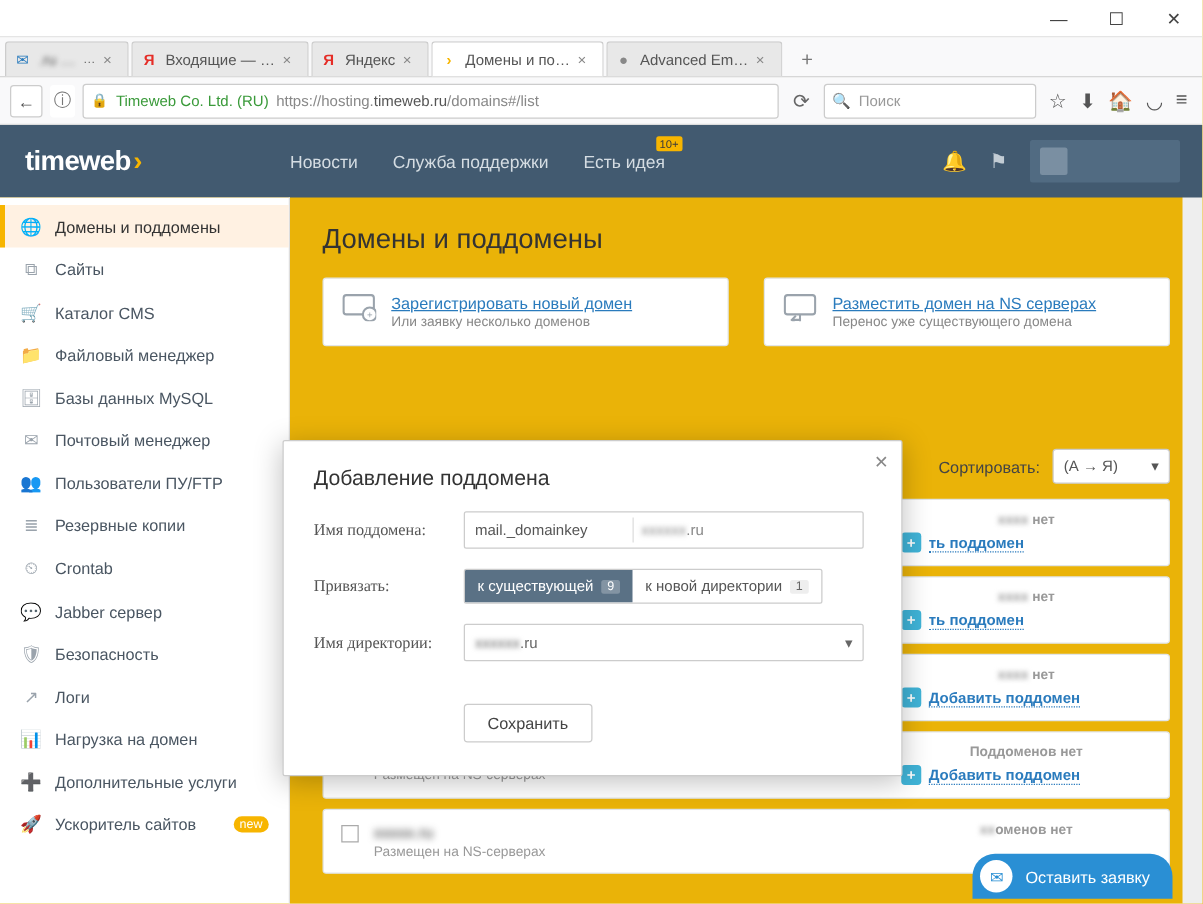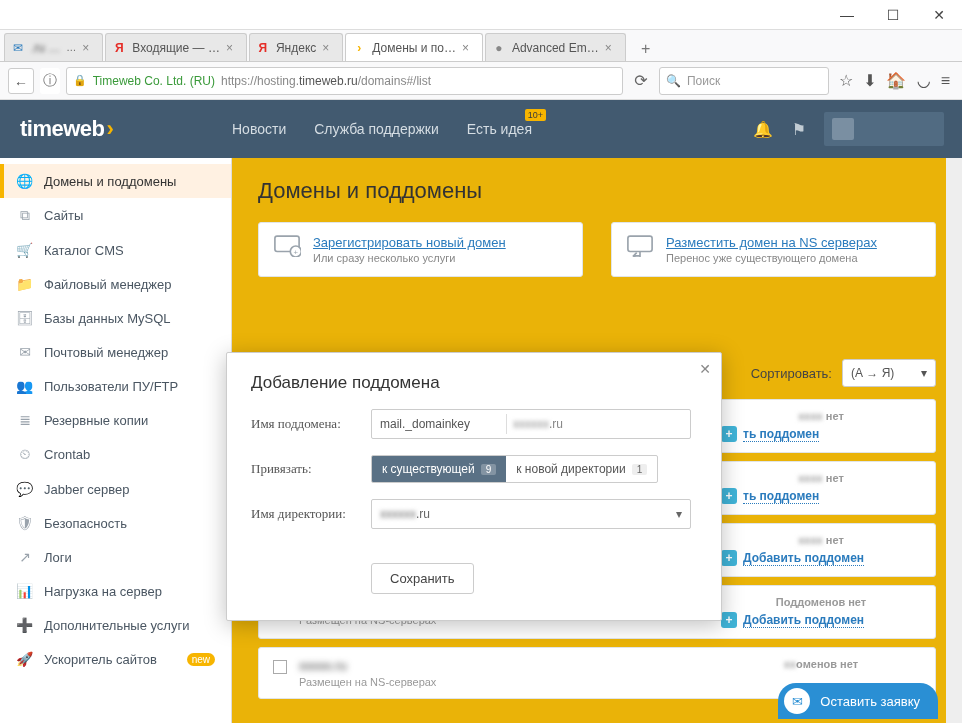--- a/index.html
+++ b/index.html
@@ -230,21 +230,21 @@
         <div class="sitem">
             <span class="icon">🛡</span>
             <span>Безопасность</span>
           </div>
         <div class="sitem">
             <span class="icon">↗</span>
             <span>Логи</span>
           </div>
         <div class="sitem">
             <span class="icon">📊</span>
-            <span>Нагрузка на сервер</span>
+            <span>Нагрузка на домен</span>
           </div>
         <div class="sitem">
             <span class="icon">➕</span>
             <span>Дополнительные услуги</span>
           </div>
         <div class="sitem">
             <span class="icon">🚀</span>
             <span>Ускоритель сайтов</span>
             <span class="newbadge">new</span>
           </div>
@@ -256,21 +256,21 @@
           <div class="acard">
             <div class="aicon">
               <svg viewBox="0 0 24 20" width="28" height="22">
                   <rect x="1" y="1" width="22" height="14" rx="2" fill="none" stroke="#9aa3ac" stroke-width="1.5"></rect>
                   <circle cx="20" cy="15" r="5" fill="#fff" stroke="#9aa3ac" stroke-width="1.5"></circle>
                   <text x="20" y="18" text-anchor="middle" font-size="7" fill="#9aa3ac">+</text>
                 </svg>
             </div>
             <div class="afill">
               <a>Зарегистрировать новый домен</a>
-              <span class="asub">Или сразу несколько услуги</span>
+              <span class="asub">Или заявку несколько доменов</span>
             </div>
           </div>
           <div class="acard">
             <div class="aicon">
               <svg viewBox="0 0 24 20" width="28" height="22">
                   <rect x="1" y="1" width="22" height="14" rx="2" fill="none" stroke="#9aa3ac" stroke-width="1.5"></rect>
                   <path d="M6 19 L12 19 M12 15 L12 23 M9 16 L6 19 L9 22" fill="none" stroke="#9aa3ac" stroke-width="1.5"></path>
                 </svg>
             </div>
             <div class="afill">

